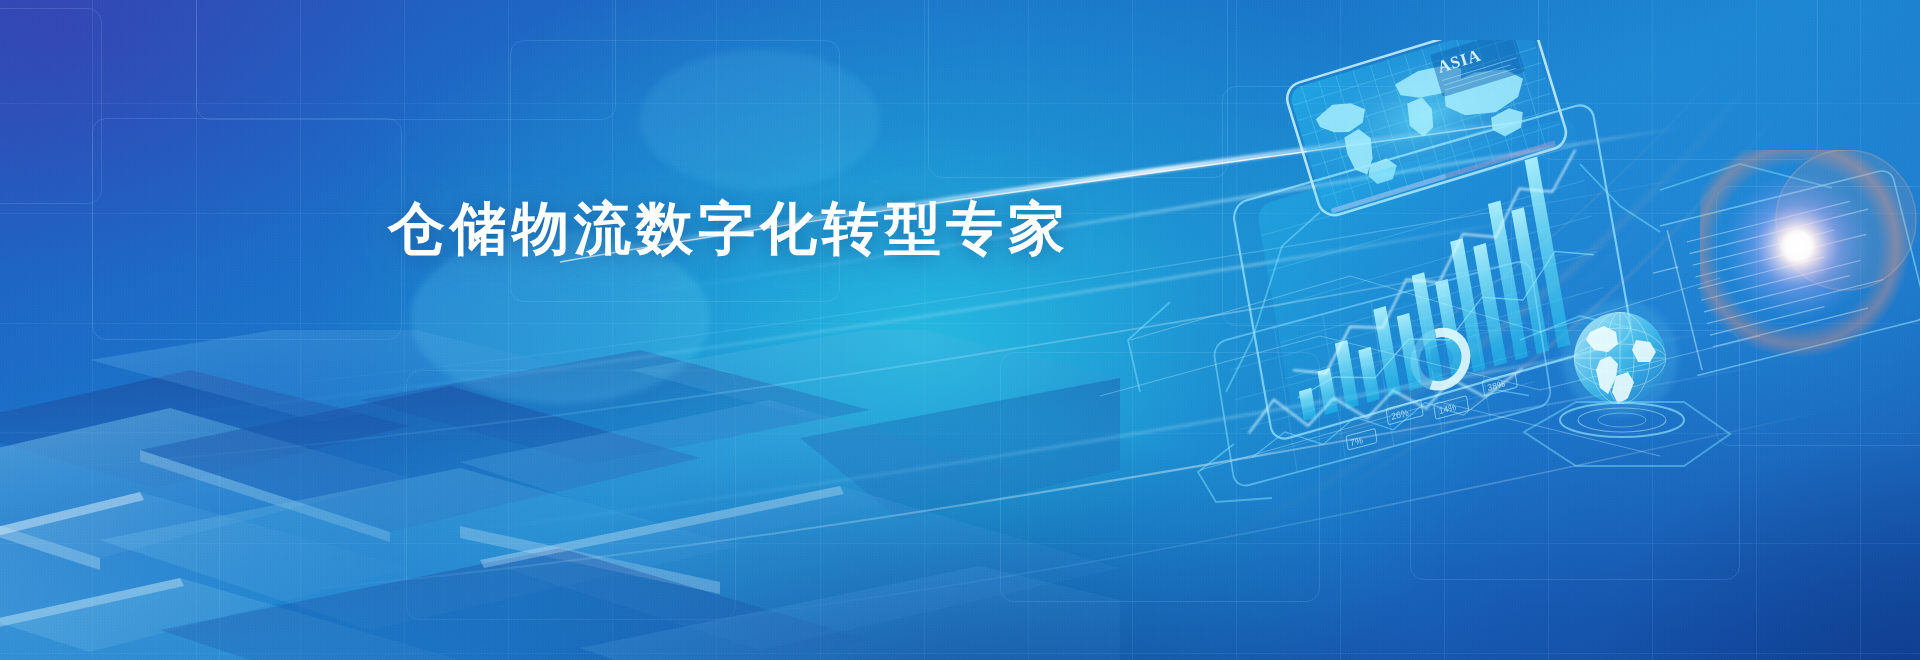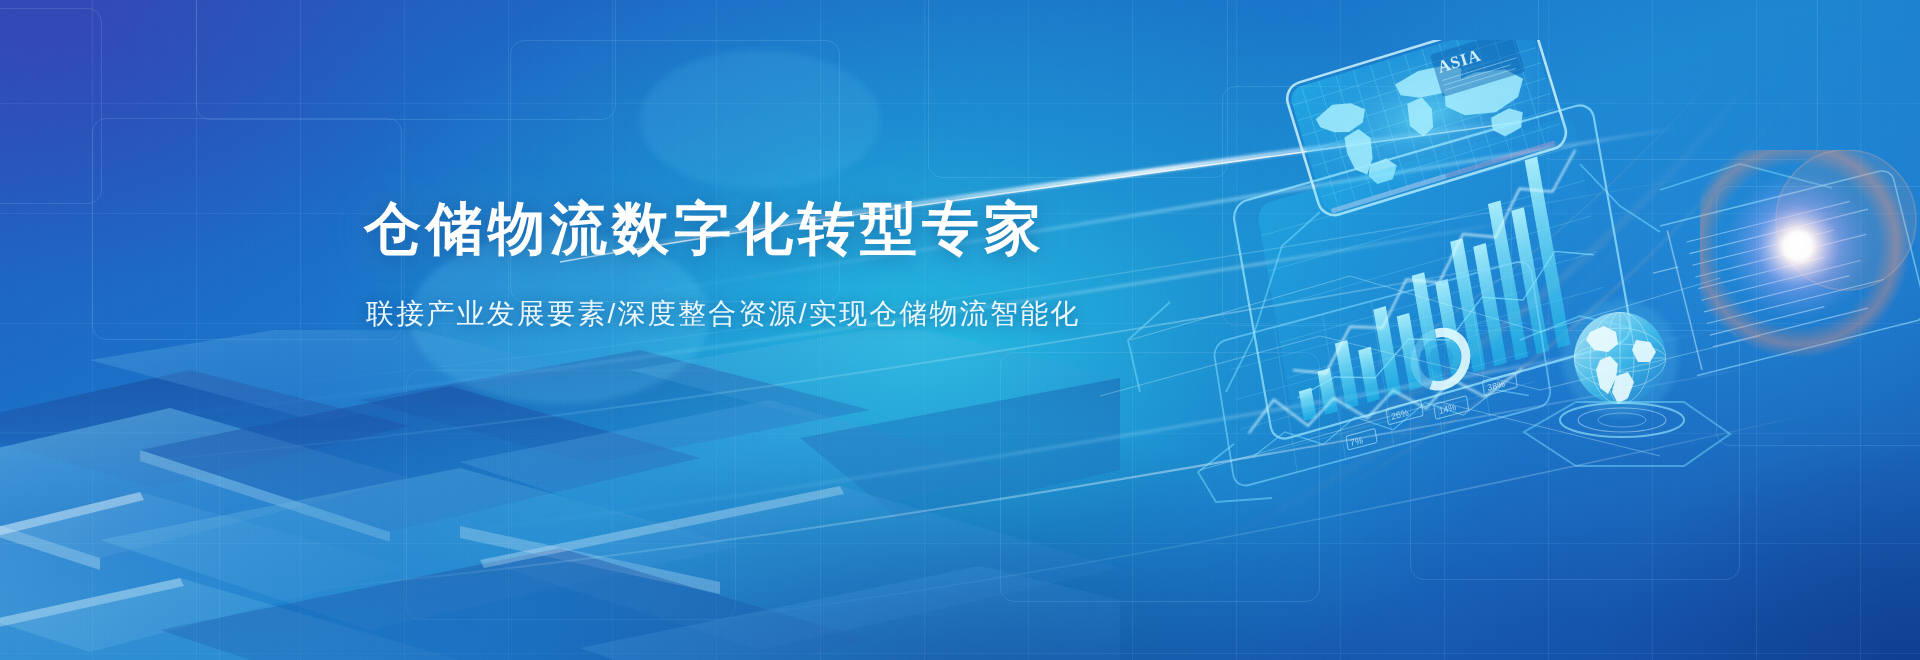--- a/index.html
+++ b/index.html
@@ -48,21 +48,21 @@
     background-image:
       repeating-conic-gradient(rgba(255,255,255,.055) 0% 25%, rgba(0,0,0,.045) 0% 50%);
     background-size:3px 3px;
     mix-blend-mode:overlay;
   }
 
   
   #tiles{left:-60px;top:330px;width:1180px;height:400px;right:auto;bottom:auto;}
 
   
-  #copy{position:absolute;left:364px;top:196px;width:760px;z-index:40;}
+  #copy{position:absolute;left:388px;top:196px;width:760px;z-index:40;}
   #headline{
     margin:0;
     font-size:57px;
     font-weight:bold;
     letter-spacing:5px;
     color:#ffffff;
     line-height:1.14;
     white-space:nowrap;
     text-shadow:0 2px 22px rgba(10,60,130,.55), 0 0 50px rgba(120,215,255,.30);
   }
@@ -410,16 +410,15 @@
     <circle cx="146" cy="70" r="70" fill="#e8a090" opacity=".14"></circle>
     <circle cx="146" cy="70" r="70" fill="none" stroke="#f0b4a2" stroke-width="1.6" opacity=".28"></circle>
     <circle cx="98" cy="96" r="74" fill="url(#core)" filter="url(#fb)"></circle>
     <circle cx="98" cy="96" r="16" fill="#ffffff" opacity=".92" filter="url(#fb)"></circle>
   </svg>
 
   <div class="layer" id="bg-noise"></div>
 
   <div id="copy">
     <h1 id="headline">仓储物流数字化转型专家</h1>
-    <p id="subhead">联接产业发展要素/深度整合资源/实现仓储物流智能化</p>
   </div>
 
 </div>
 
 </body></html>

